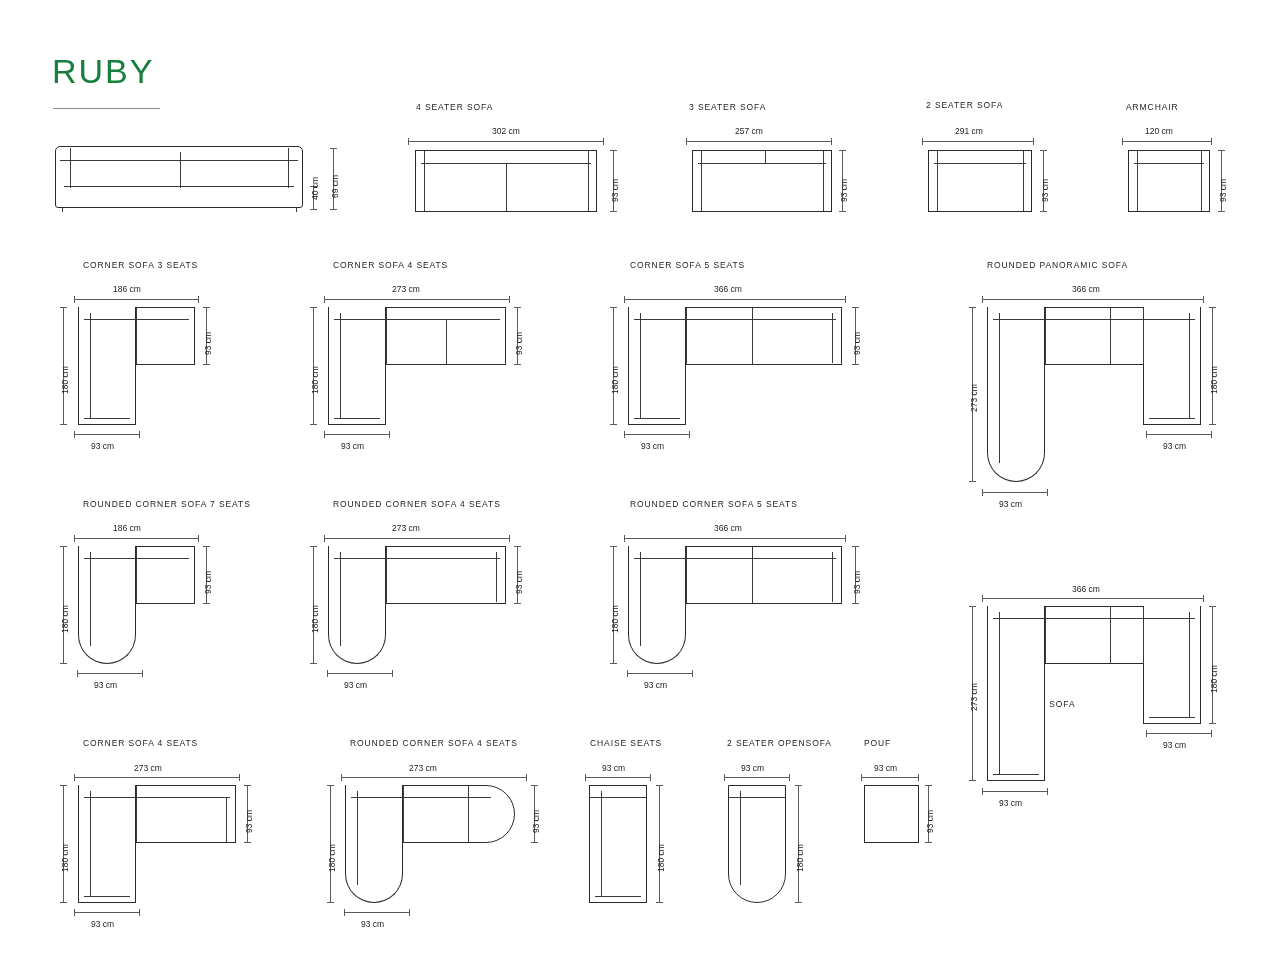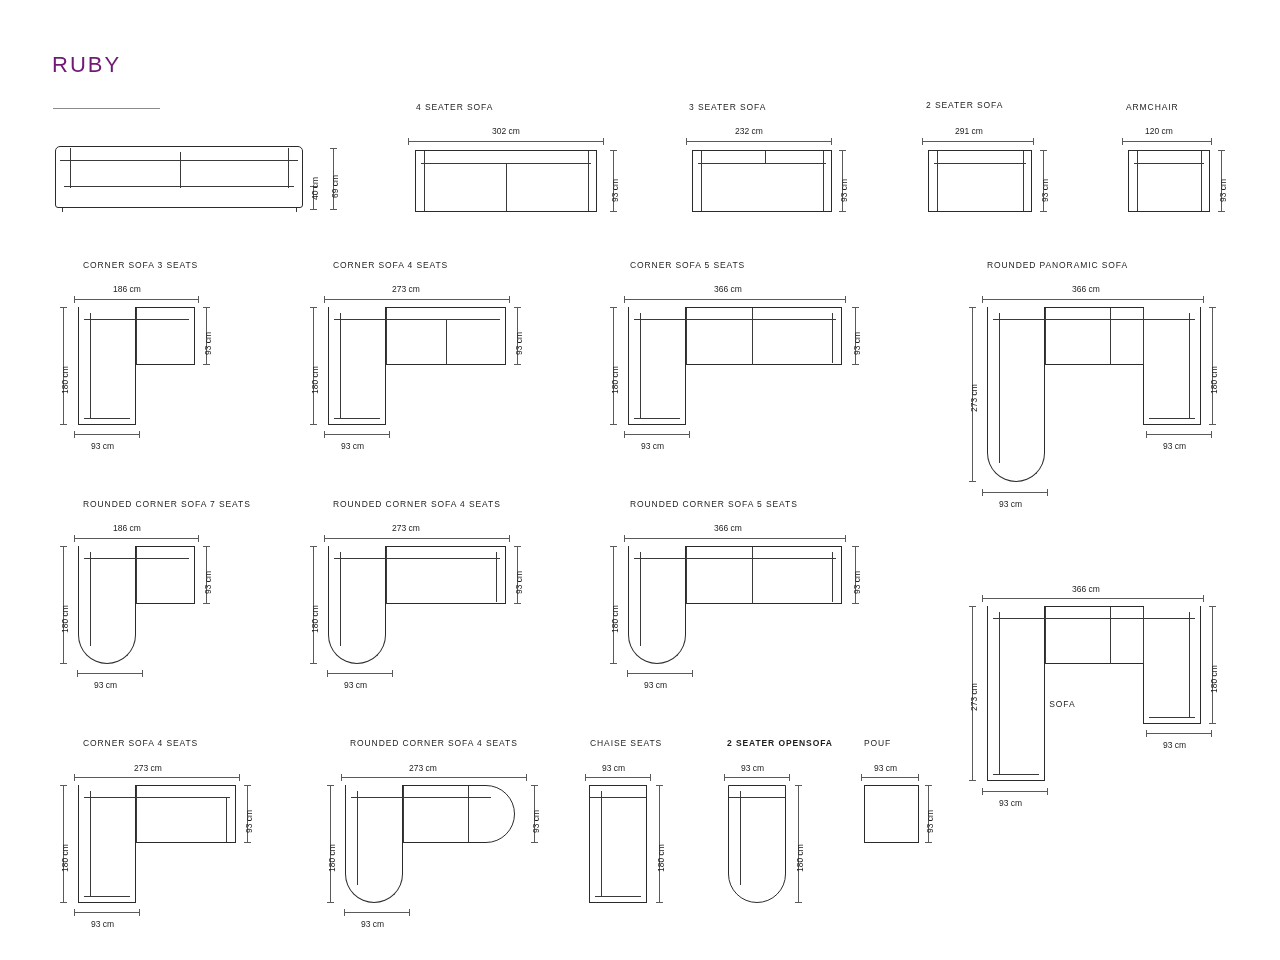--- a/index.html
+++ b/index.html
@@ -19,24 +19,24 @@
     position: absolute;
     left: 0; top: 0;
     width: 1280px;
     height: 960px;
   }
   
   .brand-title {
     position: absolute;
     left: 52px;
     top: 52px;
-    font-size: 22px;
+    font-size: 34px;
     letter-spacing: 2px;
     font-weight: 400;
-    color: #701a75;
+    color: #15803d;
   }
   .brand-rule {
     position: absolute;
     left: 53px;
     top: 108px;
     width: 107px;
     height: 1px;
     background: #8b8b8b;
   }
   
@@ -153,21 +153,21 @@
     <div class="tick-h" style="left:610px; top:150px;"></div>
     <div class="tick-h" style="left:610px; top:211px;"></div>
     <div class="dim vert" style="left:610px; top:202px;">93 cm</div>
   </div>
 
   <div>
     <div class="item-label" style="left:689px; top:102px;">3 SEATER SOFA</div>
     <div class="hline" style="left:686px; top:141px; width:146px;"></div>
     <div class="tick-v" style="left:686px; top:138px;"></div>
     <div class="tick-v" style="left:831px; top:138px;"></div>
-    <div class="dim" style="left:735px; top:126px;">232 cm</div>
+    <div class="dim" style="left:735px; top:126px;">257 cm</div>
 
     <div class="shape" style="left:692px; top:150px; width:140px; height:62px;"></div>
     <div class="thin seam-h" style="left:698px; top:163px; width:128px;"></div>
     <div class="thin seam-v" style="left:701px; top:151px; height:60px;"></div>
     <div class="thin seam-v" style="left:823px; top:151px; height:60px;"></div>
     <div class="thin seam-v" style="left:765px; top:151px; height:12px;"></div>
 
     <div class="vline" style="left:842px; top:150px; height:62px;"></div>
     <div class="tick-h" style="left:839px; top:150px;"></div>
     <div class="tick-h" style="left:839px; top:211px;"></div>
@@ -549,21 +549,21 @@
     <div class="thin seam-v" style="left:601px; top:791px; height:106px;"></div>
     <div class="thin seam-h" style="left:595px; top:896px; width:46px;"></div>
 
     <div class="vline" style="left:659px; top:785px; height:118px;"></div>
     <div class="tick-h" style="left:656px; top:785px;"></div>
     <div class="tick-h" style="left:656px; top:902px;"></div>
     <div class="dim vert" style="left:656px; top:872px;">180 cm</div>
   </div>
 
   <div>
-    <div class="item-label" style="left:727px; top:738px;font-weight:bold;">2 SEATER OPENSOFA</div>
+    <div class="item-label" style="left:727px; top:738px;">2 SEATER OPENSOFA</div>
     <div class="hline" style="left:724px; top:777px; width:66px;"></div>
     <div class="tick-v" style="left:724px; top:774px;"></div>
     <div class="tick-v" style="left:789px; top:774px;"></div>
     <div class="dim" style="left:741px; top:763px;">93 cm</div>
 
     <div class="shape round-bl round-br" style="left:728px; top:785px; width:58px; height:118px;"></div>
     <div class="thin seam-h" style="left:729px; top:797px; width:56px;"></div>
     <div class="thin seam-v" style="left:740px; top:791px; height:94px;"></div>
 
     <div class="vline" style="left:798px; top:785px; height:118px;"></div>

